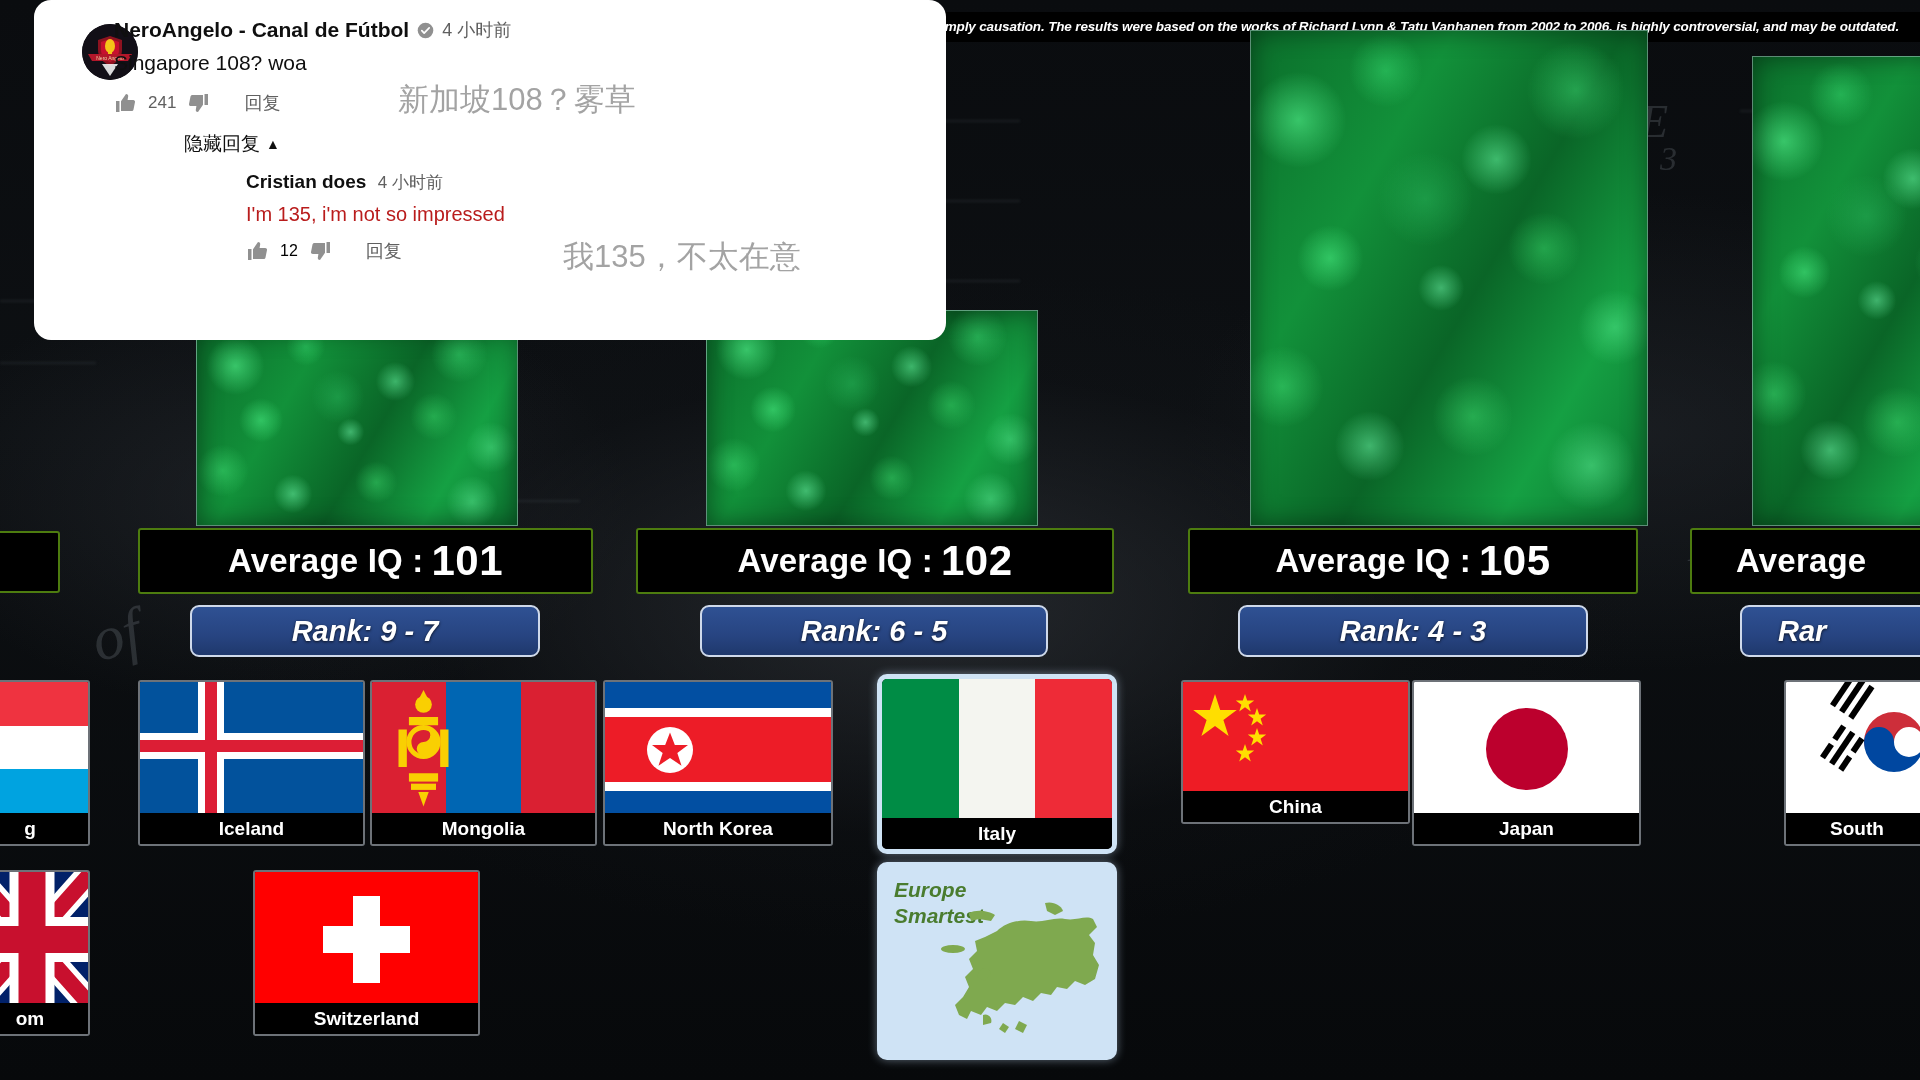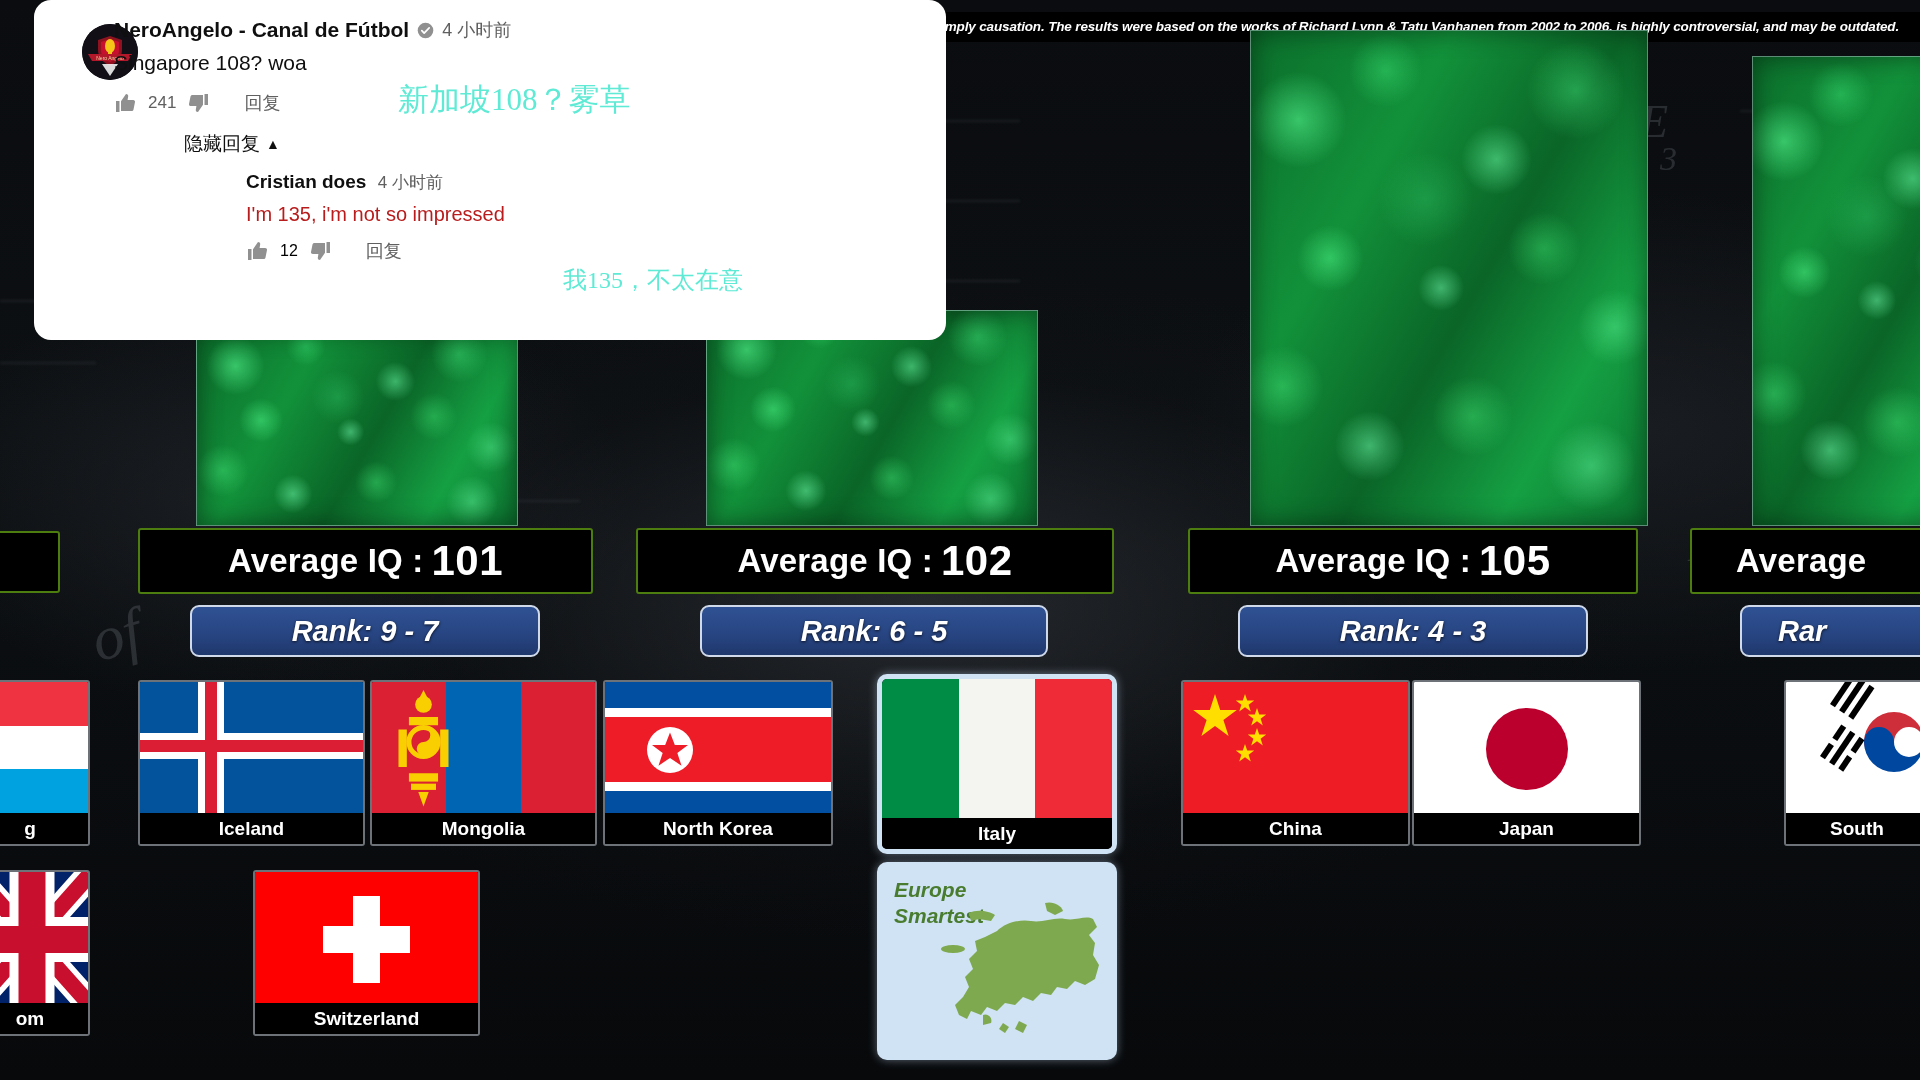--- a/index.html
+++ b/index.html
@@ -182,26 +182,26 @@
   .hide-replies { margin: 16px 0 0 70px; font-size: 19px; color: #0f0f0f; font-weight: 500; display:flex; align-items:center; gap:6px; cursor: pointer; }
   .chev { font-size: 14px; }
   .reply-block { margin: 14px 0 0 132px; }
   .r-author { font-size: 19px; font-weight: 700; color: #0f0f0f; }
   .r-time { font-size: 17px; color: #606060; margin-left: 7px; }
   .r-text { font-size: 20px; color: #b91c1c; margin-top: 9px; white-space: nowrap; }
   .r-actions { display: flex; align-items: center; gap: 10px; margin-top: 13px; }
 
   
   .tr {
-    position: absolute; color: #5eead4;
-    font-family: Liberation Serif, serif;
+    position: absolute; color: #a3a3a3;
+    font-family: Liberation Sans, sans-serif;
     font-weight: 400; white-space: nowrap;
   }
   .tr-1 { left: 398px; top: 79px; font-size: 31px; }
-  .tr-2 { left: 563px; top: 264px; font-size: 24px; }
+  .tr-2 { left: 563px; top: 236px; font-size: 31px; }
 </style>
 </head>
 <body>
 
 <div id="stage">
 
   <div class="video-bg">
     <div class="bg-streak" style="left:0;top:300px;width:170px;height:2px;"></div>
     <div class="bg-streak" style="left:0;top:362px;width:96px;height:2px;"></div>
     <div class="bg-streak" style="left:450px;top:300px;width:130px;height:2px;"></div>
@@ -331,21 +331,21 @@
     </div>
   </div>
 
   <div class="col">
     <div class="bar" style="left:1250px;top:30px;width:398px;height:496px;"></div>
     <div class="iqlabel" style="left:1188px;top:528px;width:450px;height:66px;">
       <span class="iq-text">Average IQ :</span>
       <span class="iq-num">105</span>
     </div>
     <div class="rankbox" style="left:1238px;top:605px;width:350px;height:52px;">Rank: 4 - 3</div>
-    <div class="flagtile" style="left:1181px;top:680px;width:229px;height:166px;">
+    <div class="flagtile" style="left:1181px;top:680px;width:229px;height:144px;">
       <div class="flag fl-china">
         <svg width="120" height="80" viewBox="0 0 60 40" style="position:absolute;left:8px;top:8px;">
           <g fill="#ffde00">
             <polygon points="12,2 14.6,10 22.9,10 16.2,15 18.8,23 12,18 5.2,23 7.8,15 1.1,10 9.4,10"></polygon>
             <polygon points="27,2 28.1,5.3 31.6,5.3 28.8,7.4 29.9,10.7 27,8.6 24.1,10.7 25.2,7.4 22.4,5.3 25.9,5.3"></polygon>
             <polygon points="33,9 34.1,12.3 37.6,12.3 34.8,14.4 35.9,17.7 33,15.6 30.1,17.7 31.2,14.4 28.4,12.3 31.9,12.3"></polygon>
             <polygon points="33,19 34.1,22.3 37.6,22.3 34.8,24.4 35.9,27.7 33,25.6 30.1,27.7 31.2,24.4 28.4,22.3 31.9,22.3"></polygon>
             <polygon points="27,27 28.1,30.3 31.6,30.3 28.8,32.4 29.9,35.7 27,33.6 24.1,35.7 25.2,32.4 22.4,30.3 25.9,30.3"></polygon>
           </g>
         </svg>

